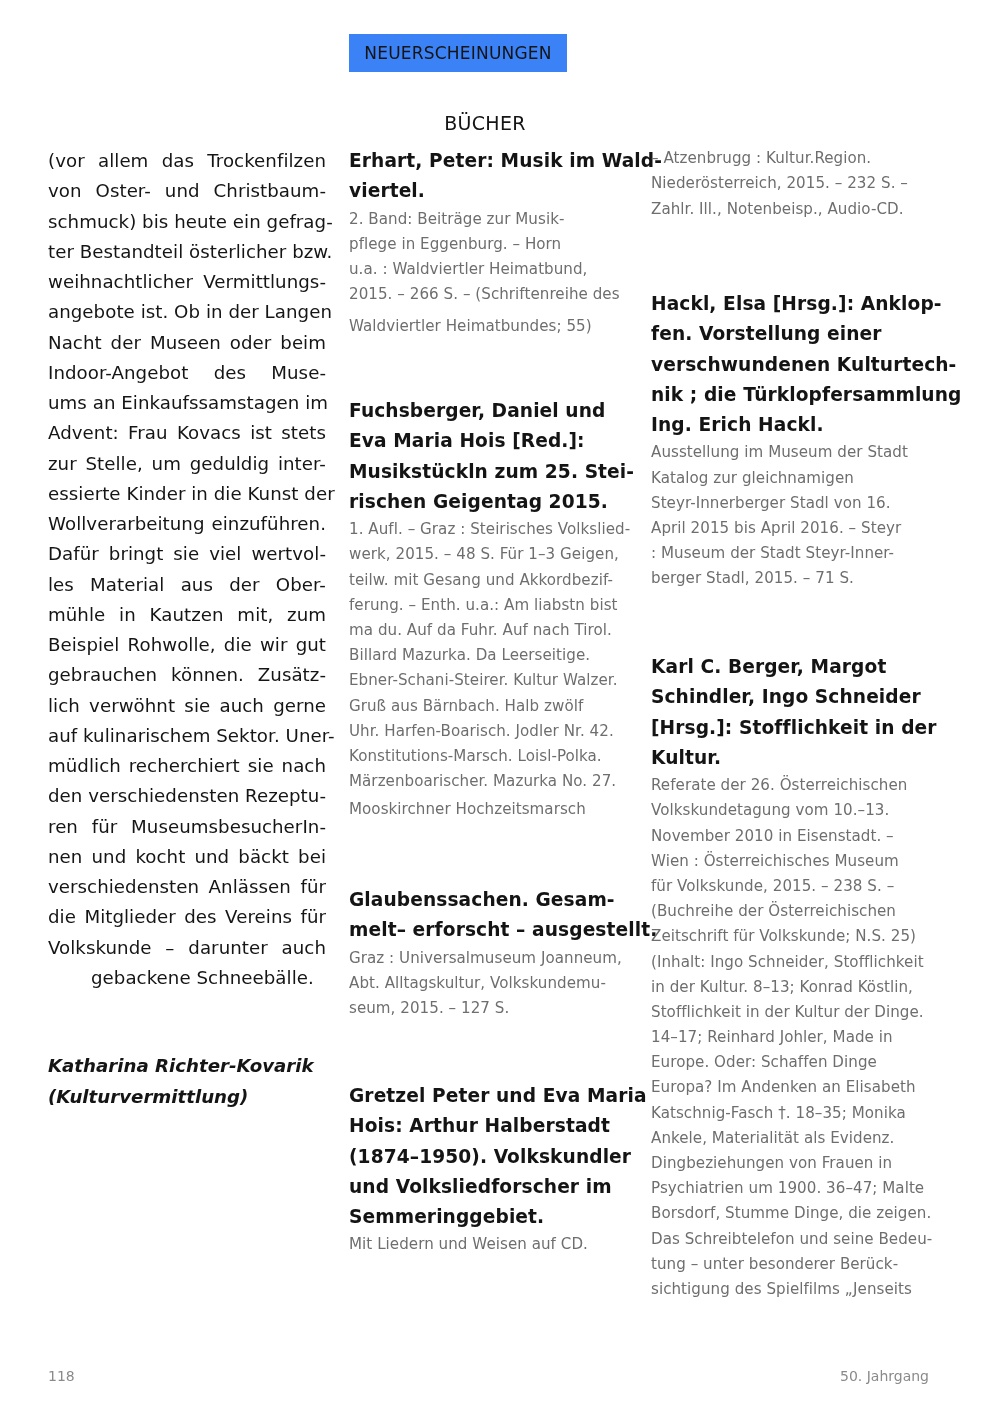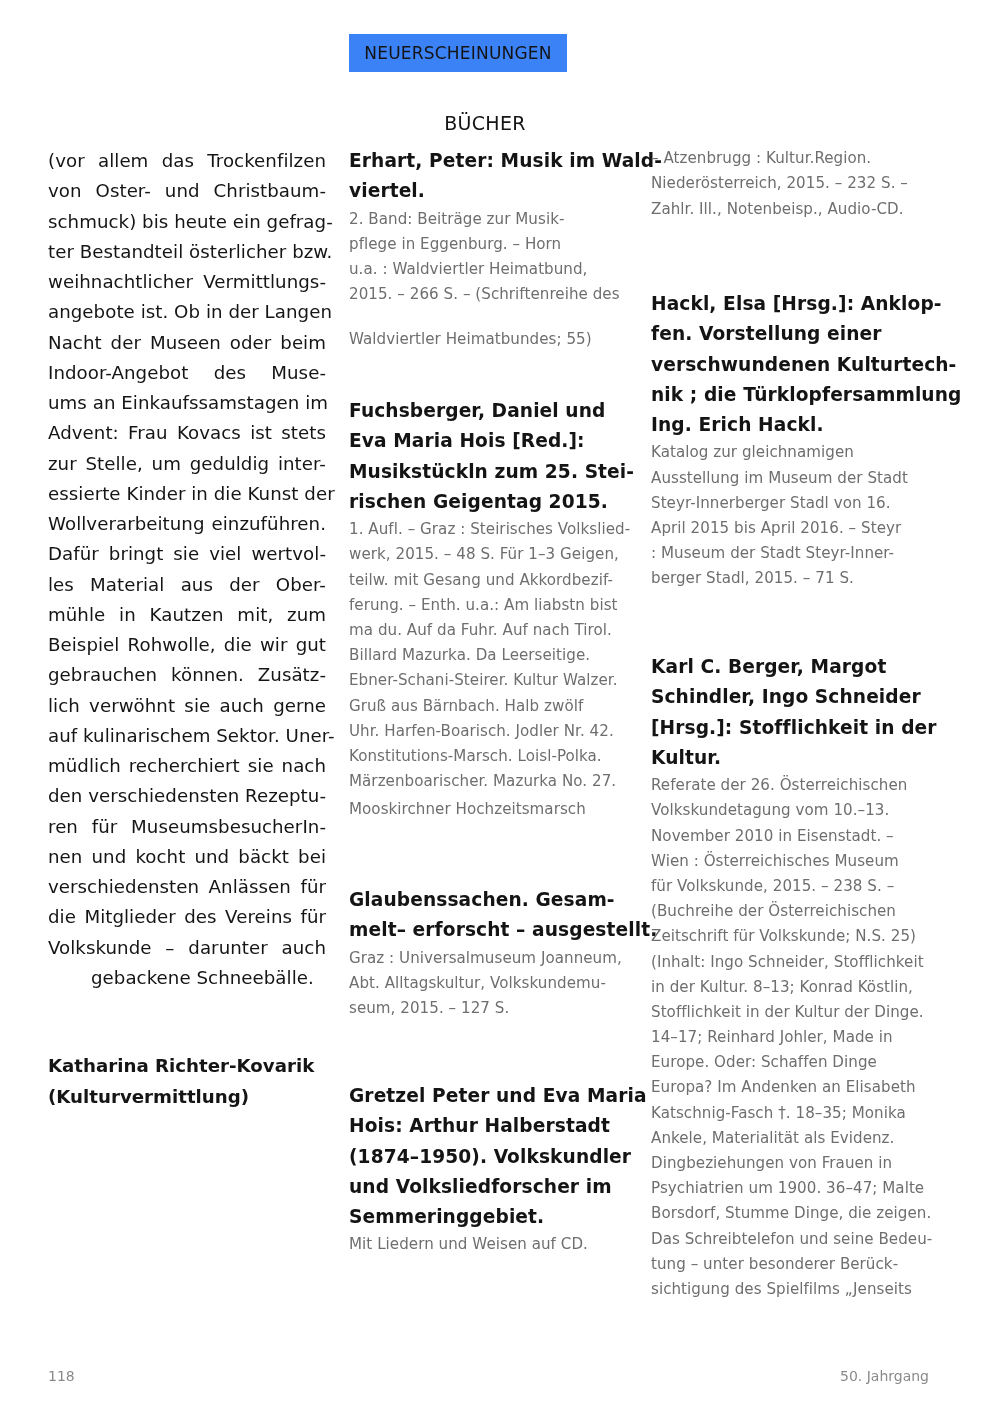--- a/index.html
+++ b/index.html
@@ -10,21 +10,21 @@
                      font-size: 17px; color: #141414; letter-spacing: 0.2px; }
     .subsection { position: absolute; left: 349px; width: 272px; top: 112px; text-align: center;
                   font-size: 19px; color: #141414; letter-spacing: 0.3px; }
     .col { position: absolute; }
     .col-left { left: 48px; width: 278px; top: 146px; }
     .col-mid { left: 349px; width: 280px; top: 146px; }
     .col-right { left: 651px; width: 282px; top: 146px; }
     .body-line { font-size: 18.2px; line-height: 30.25px; height: 30.25px; white-space: nowrap;
                  text-align: justify; text-align-last: justify; color: #151515; letter-spacing: 0.05px; }
     .body-line.last { text-align-last: left; margin-left: 43px; }
-    .signature { font-weight: bold; font-size: 18.2px; line-height: 30.5px;
+    .signature { font-style: italic; font-weight: bold; font-size: 18.2px; line-height: 30.5px;
                  color: #151515; white-space: nowrap; }
     .entry { position: absolute; left: 0; width: 100%; }
     .entry-title-line { font-weight: bold; font-size: 18.6px; line-height: 30.3px; height: 30.3px;
                         white-space: nowrap; color: #141414; letter-spacing: 0.1px; }
     .entry-desc-line { font-size: 15.1px; line-height: 25.2px; height: 25.2px; white-space: nowrap;
                        color: #6e6e6e; letter-spacing: 0.05px; }
     .footer-page { position: absolute; left: 48px; top: 1368px; font-size: 14px; color: #8a8a8a; }
     .footer-volume { position: absolute; right: 71px; top: 1368px; font-size: 14px; color: #8a8a8a; }
   </style>
 </head>
@@ -73,21 +73,21 @@
 </div>
 
 <div class="col col-mid">
   <div class="entry" style="top:0px;">
     <div class="entry-title-line">Erhart, Peter: Musik im Wald-</div>
     <div class="entry-title-line">viertel.</div>
     <div class="entry-desc-line">2. Band: Beiträge zur Musik-</div>
     <div class="entry-desc-line">pflege in Eggenburg. – Horn</div>
     <div class="entry-desc-line">u.a. : Waldviertler Heimatbund,</div>
     <div class="entry-desc-line">2015. – 266 S. – (Schriftenreihe des</div>
-    <div class="entry-desc-line" style="margin-top:20px;">Waldviertler Heimatbundes; 55)</div>
+    <div class="entry-desc-line" style="margin-top:7px;">Waldviertler Heimatbundes; 55)</div>
   </div>
 
   <div class="entry" style="top:250px;">
     <div class="entry-title-line">Fuchsberger, Daniel und</div>
     <div class="entry-title-line">Eva Maria Hois [Red.]:</div>
     <div class="entry-title-line">Musikstückln zum 25. Stei-</div>
     <div class="entry-title-line">rischen Geigentag 2015.</div>
     <div class="entry-desc-line">1. Aufl. – Graz : Steirisches Volkslied-</div>
     <div class="entry-desc-line">werk, 2015. – 48 S. Für 1–3 Geigen,</div>
     <div class="entry-desc-line">teilw. mit Gesang und Akkordbezif-</div>
@@ -126,22 +126,22 @@
     <div class="entry-desc-line">Niederösterreich, 2015. – 232 S. –</div>
     <div class="entry-desc-line" style="margin-top:1px;">Zahlr. Ill., Notenbeisp., Audio-CD.</div>
   </div>
 
   <div class="entry" style="top:143px;">
     <div class="entry-title-line">Hackl, Elsa [Hrsg.]: Anklop-</div>
     <div class="entry-title-line">fen. Vorstellung einer</div>
     <div class="entry-title-line">verschwundenen Kulturtech-</div>
     <div class="entry-title-line">nik ; die Türklopfersammlung</div>
     <div class="entry-title-line">Ing. Erich Hackl.</div>
+    <div class="entry-desc-line">Ausstellung im Museum der Stadt</div>
     <div class="entry-desc-line">Katalog zur gleichnamigen</div>
-    <div class="entry-desc-line">Ausstellung im Museum der Stadt</div>
     <div class="entry-desc-line">Steyr-Innerberger Stadl von 16.</div>
     <div class="entry-desc-line">April 2015 bis April 2016. – Steyr</div>
     <div class="entry-desc-line">: Museum der Stadt Steyr-Inner-</div>
     <div class="entry-desc-line">berger Stadl, 2015. – 71 S.</div>
   </div>
 
   <div class="entry" style="top:506px;">
     <div class="entry-title-line">Karl C. Berger, Margot</div>
     <div class="entry-title-line">Schindler, Ingo Schneider</div>
     <div class="entry-title-line">[Hrsg.]: Stofflichkeit in der</div>

